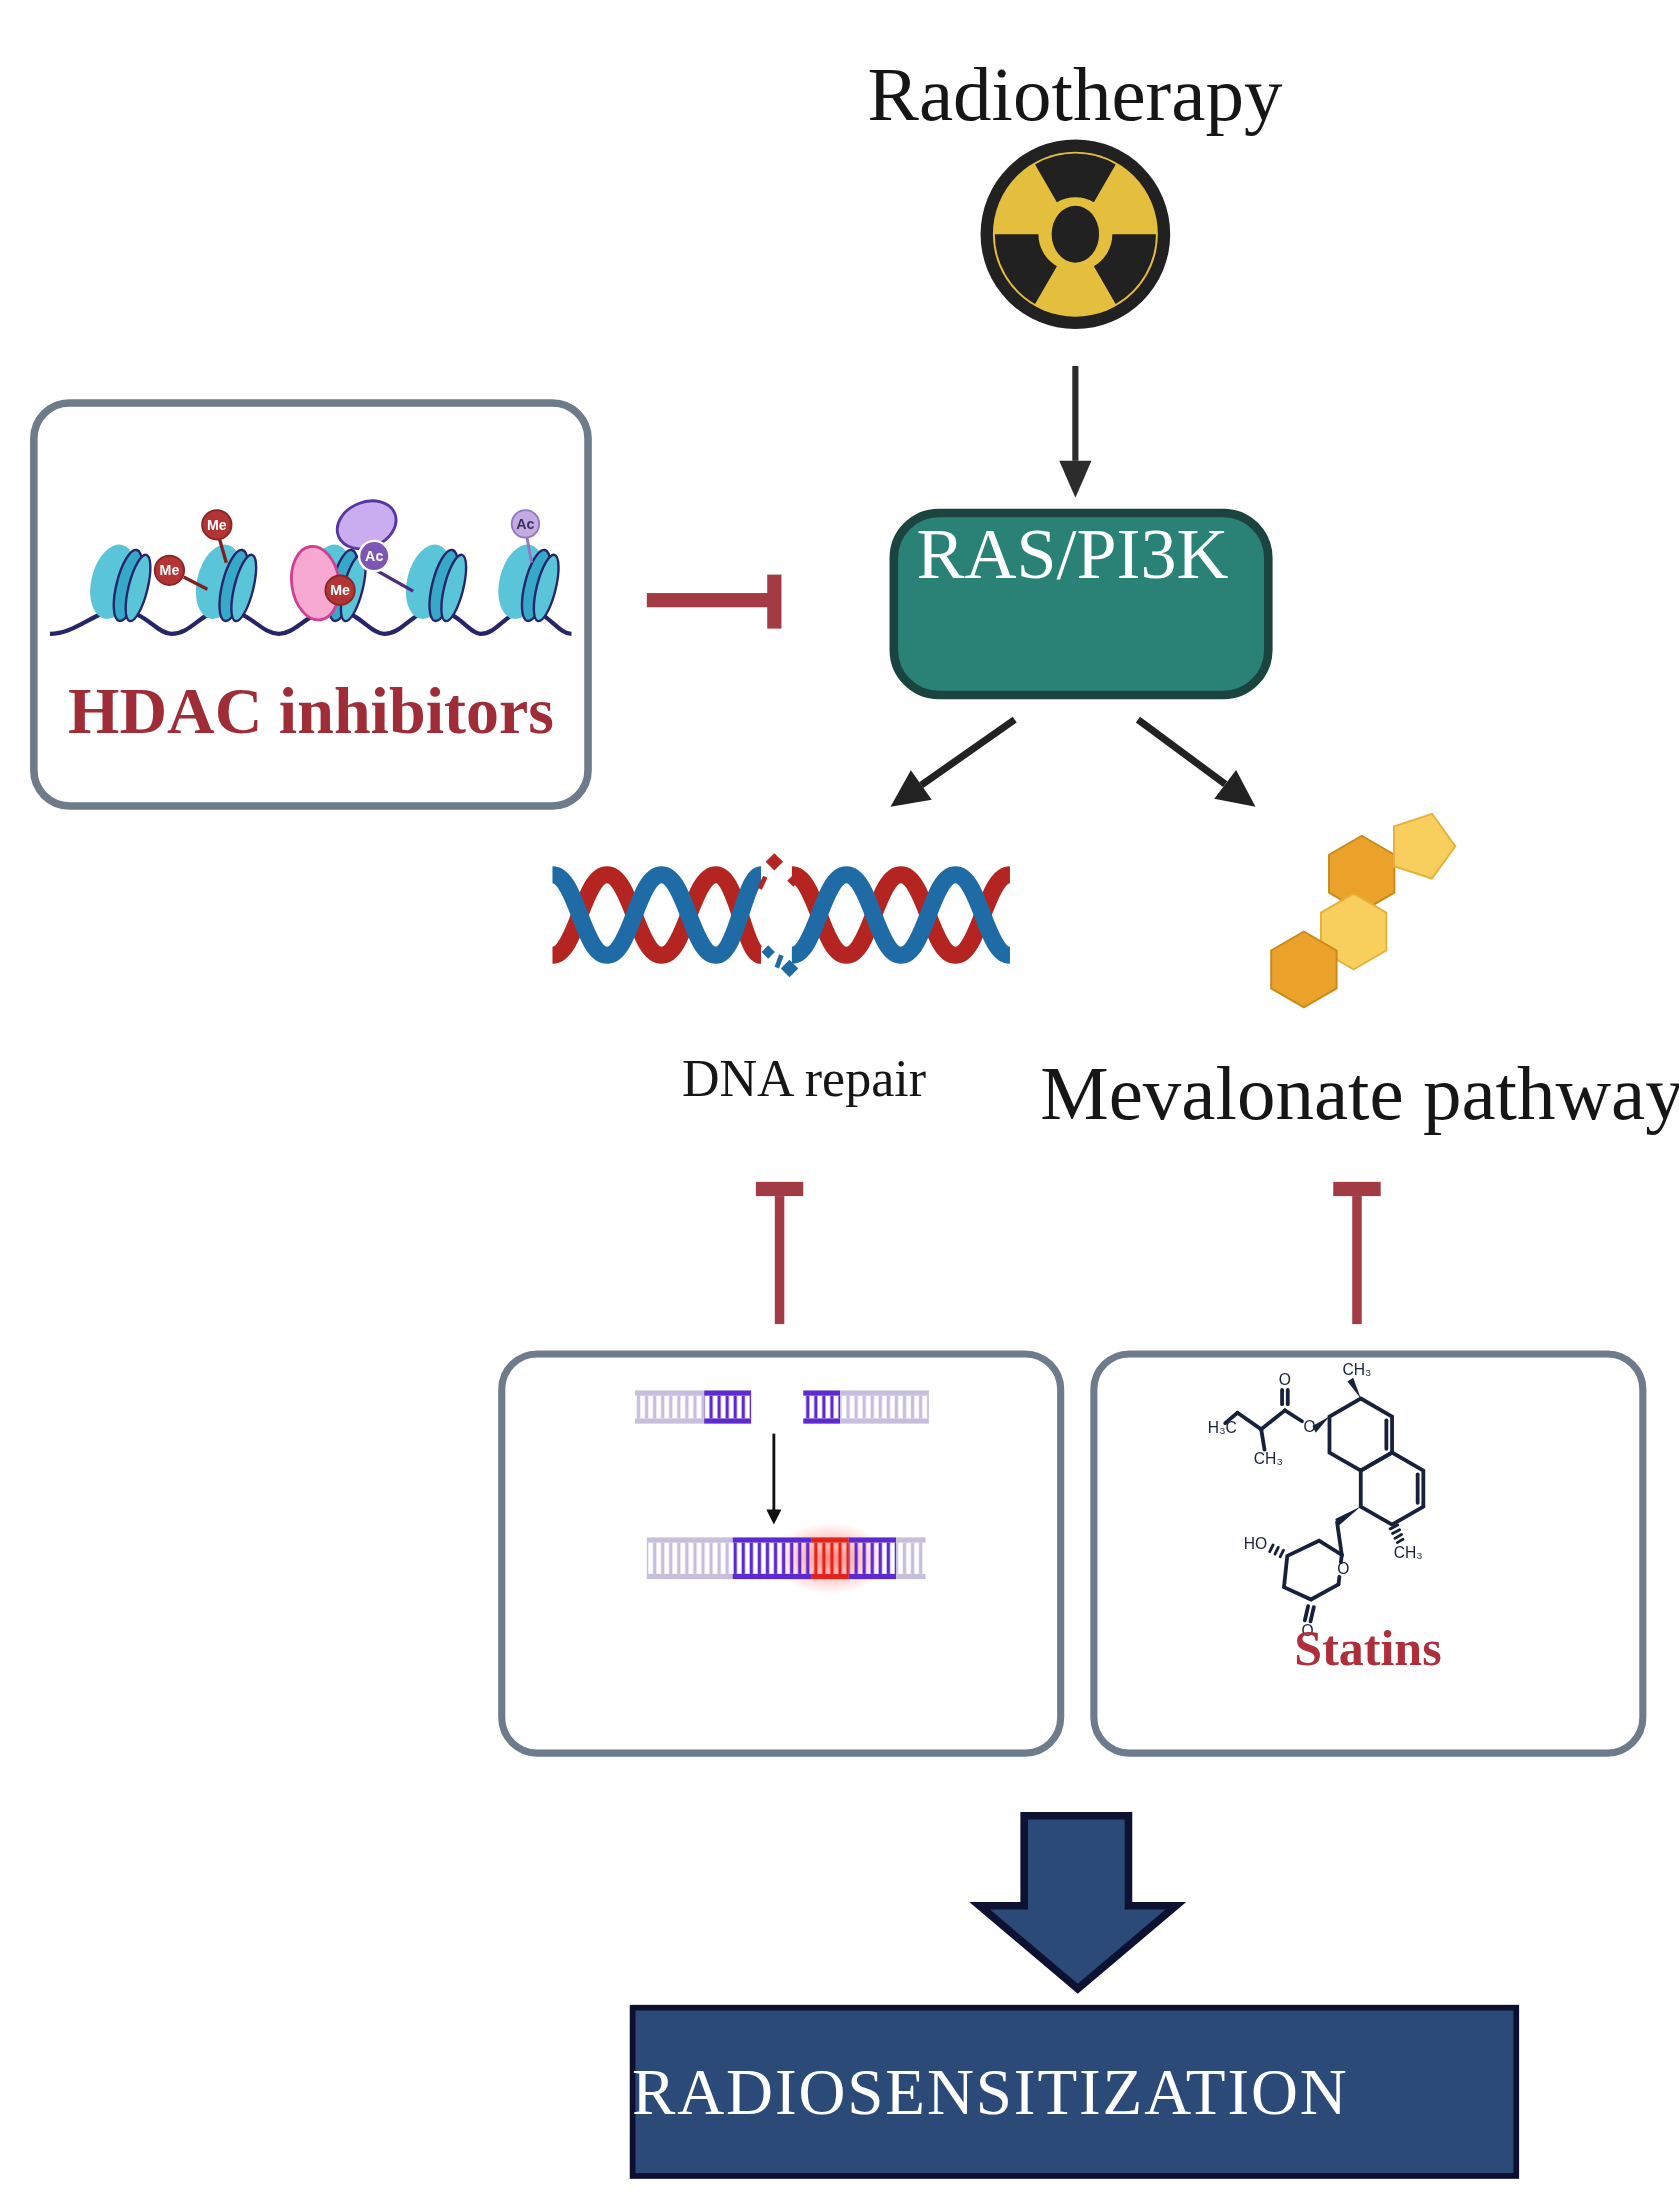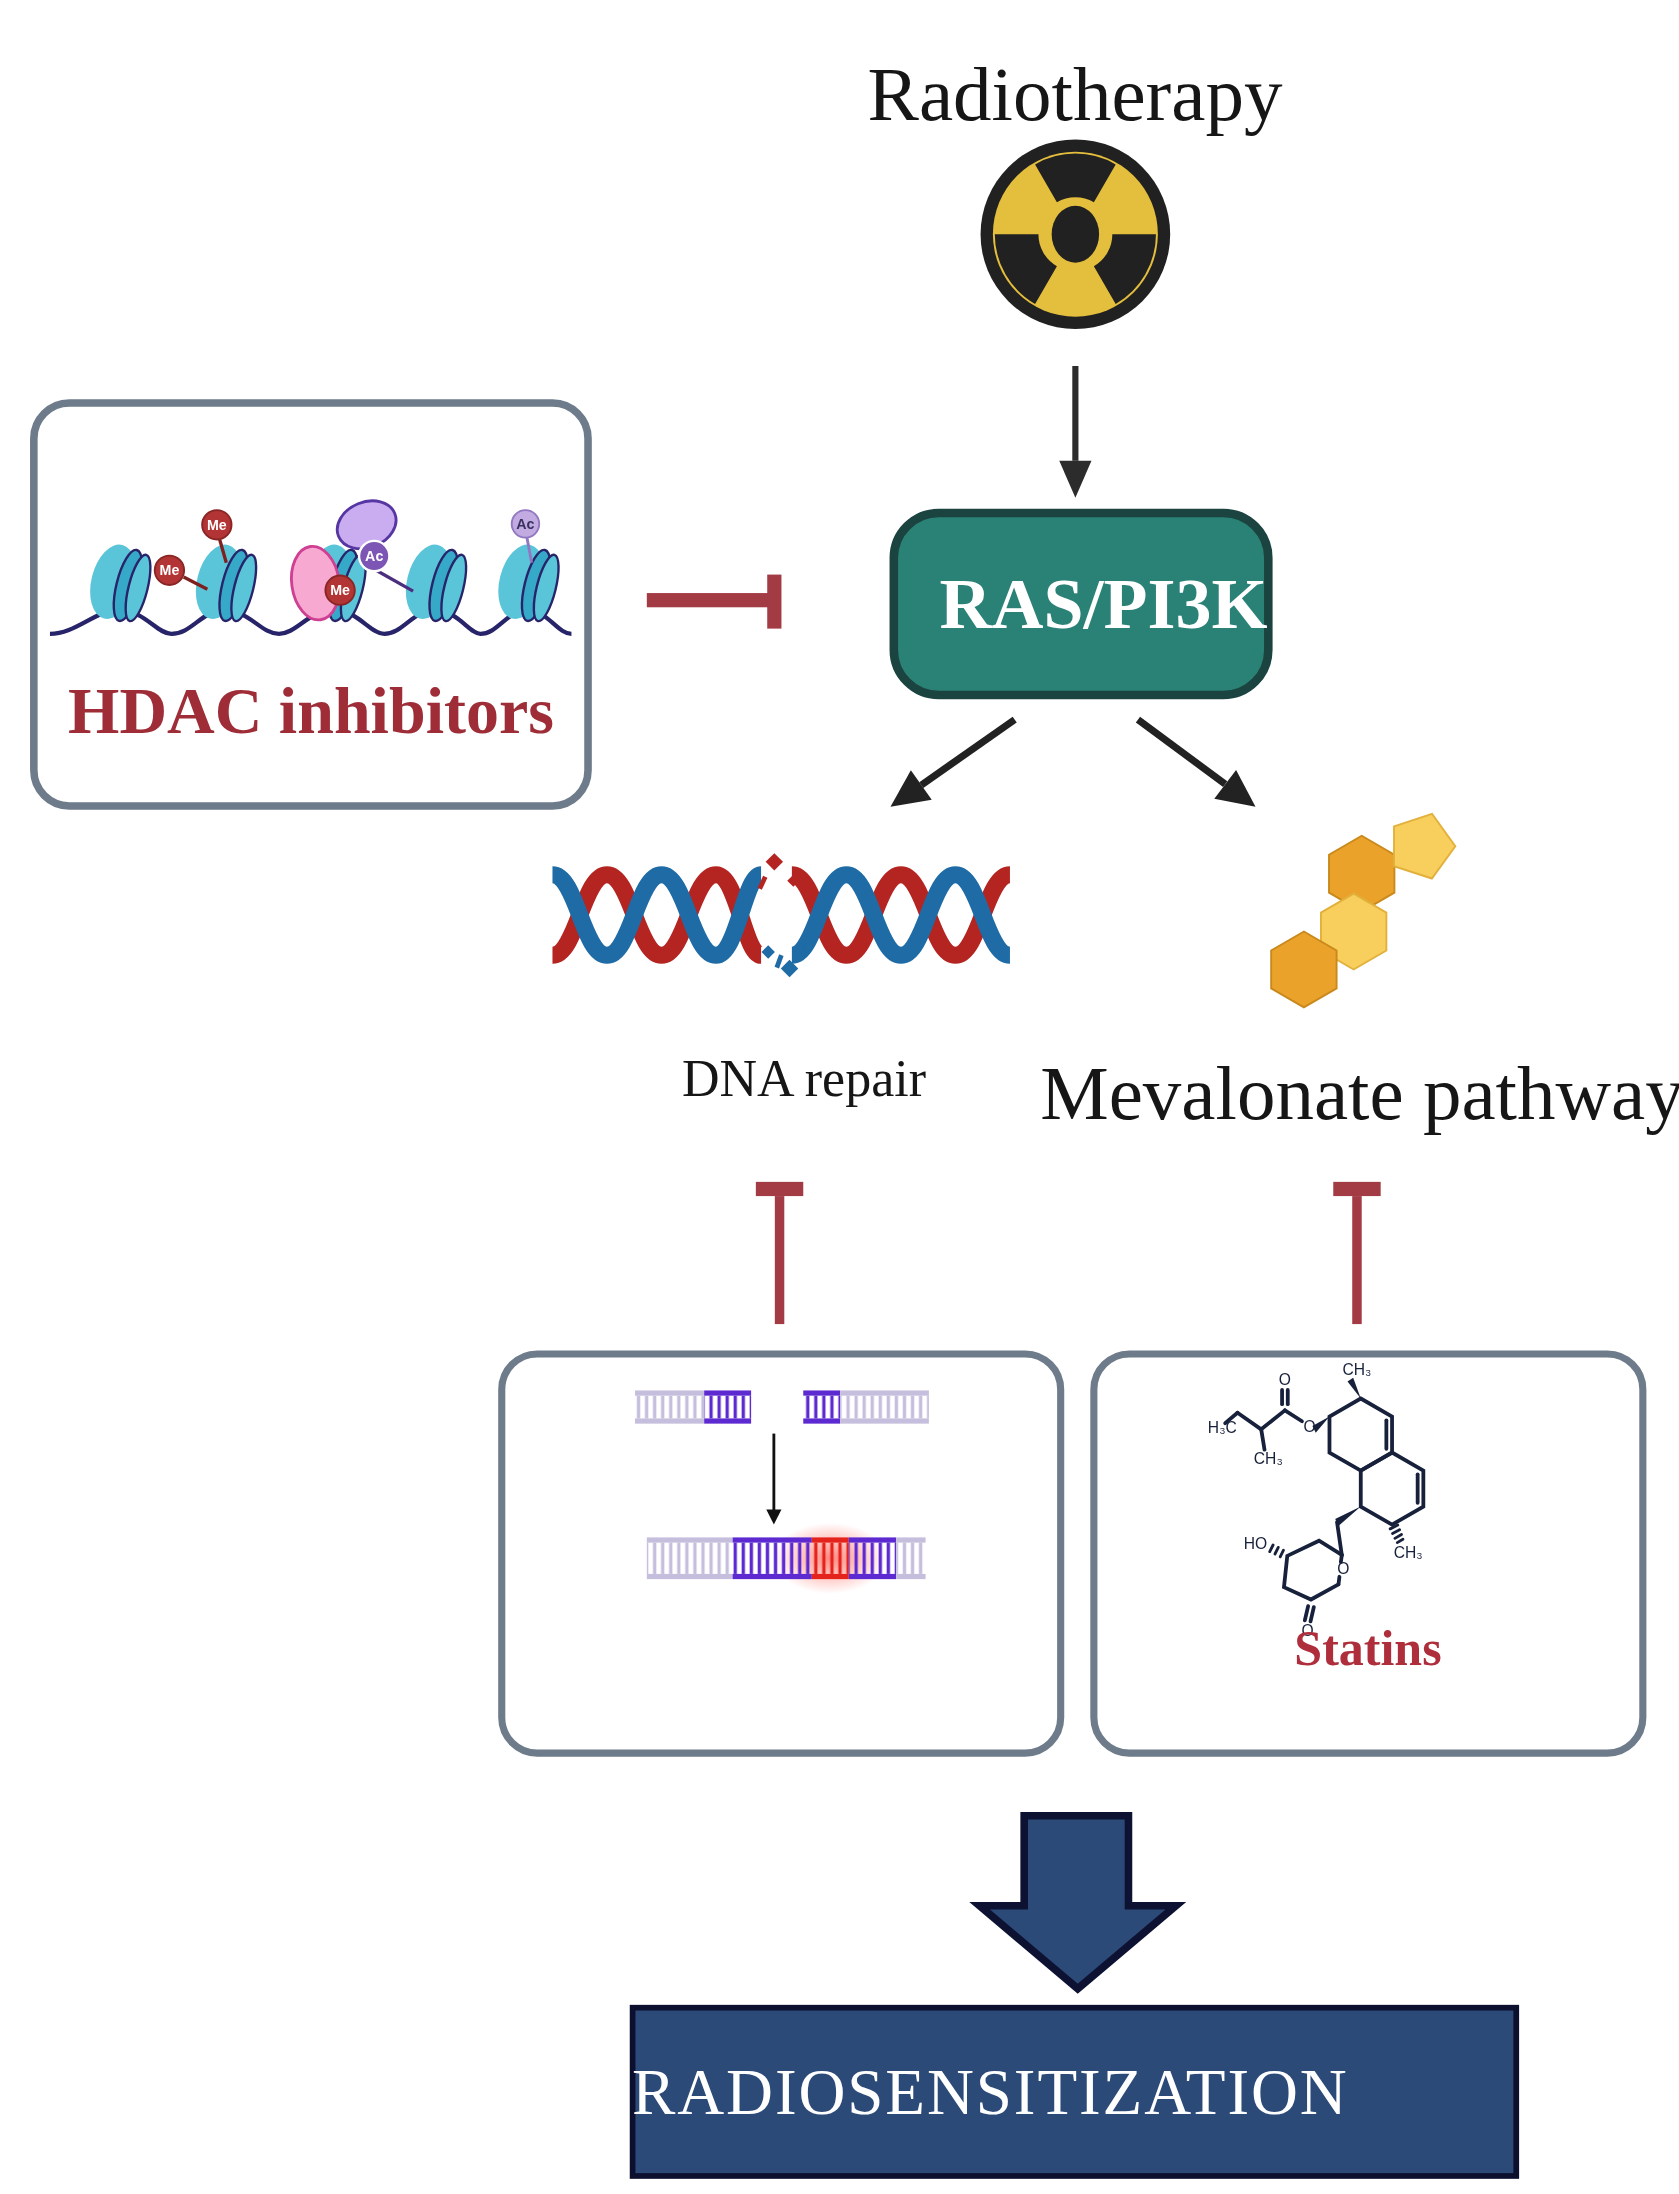--- a/index.html
+++ b/index.html
@@ -2,22 +2,22 @@
 <html style="font-size:7.6px"><head>
 <meta charset="utf-8">
 <style>
   html,body{margin:0;padding:0;background:#ffffff;}
   #canvas{position:relative;width:1680px;height:2194px;background:#ffffff;overflow:hidden;
           font-family:"Liberation Serif", serif;}
   #art{position:absolute;left:0;top:0;width:1680px;height:2194px;}
   .txt{position:absolute;white-space:nowrap;color:#161616;}
   .center-x{transform:translateX(-50%);}
   #title{left:1075px;top:18px;font-size:77px;margin-top:32px;}
-  #ras-label-wrap{position:absolute;left:916px;top:513px;width:375px;height:182px;
-                  display:flex;align-items:center;justify-content:center;font-weight:bold;}
+  #ras-label-wrap{position:absolute;left:885px;top:513px;width:375px;height:182px;
+                  display:flex;align-items:flex-start;justify-content:center;}
   #ras-label{color:#ffffff;font-size:72px;}
   #hdac-label{left:311px;top:673px;font-size:66px;font-weight:bold;color:#9e2d38;}
   #dna-repair-label{left:804px;top:1049px;font-size:52px;}
   #mevalonate-label{left:1362px;top:1049px;font-size:77px;}
   #dnapk-label{left:781px;top:1619px;font-size:71px;font-weight:bold;color:#a12b38;}
   #statins-label{left:1368px;top:1619px;font-size:50px;font-weight:bold;color:#ae2e3c;}
   #banner-text-wrap{position:absolute;left:632px;top:2008px;width:884px;height:168px;
                     display:flex;align-items:center;}
   #banner-text{color:#ffffff;font-size:65px;letter-spacing:1.9px;}
   .chem{font-family:"Liberation Sans", sans-serif;font-size:33px;fill:#17213b;}

